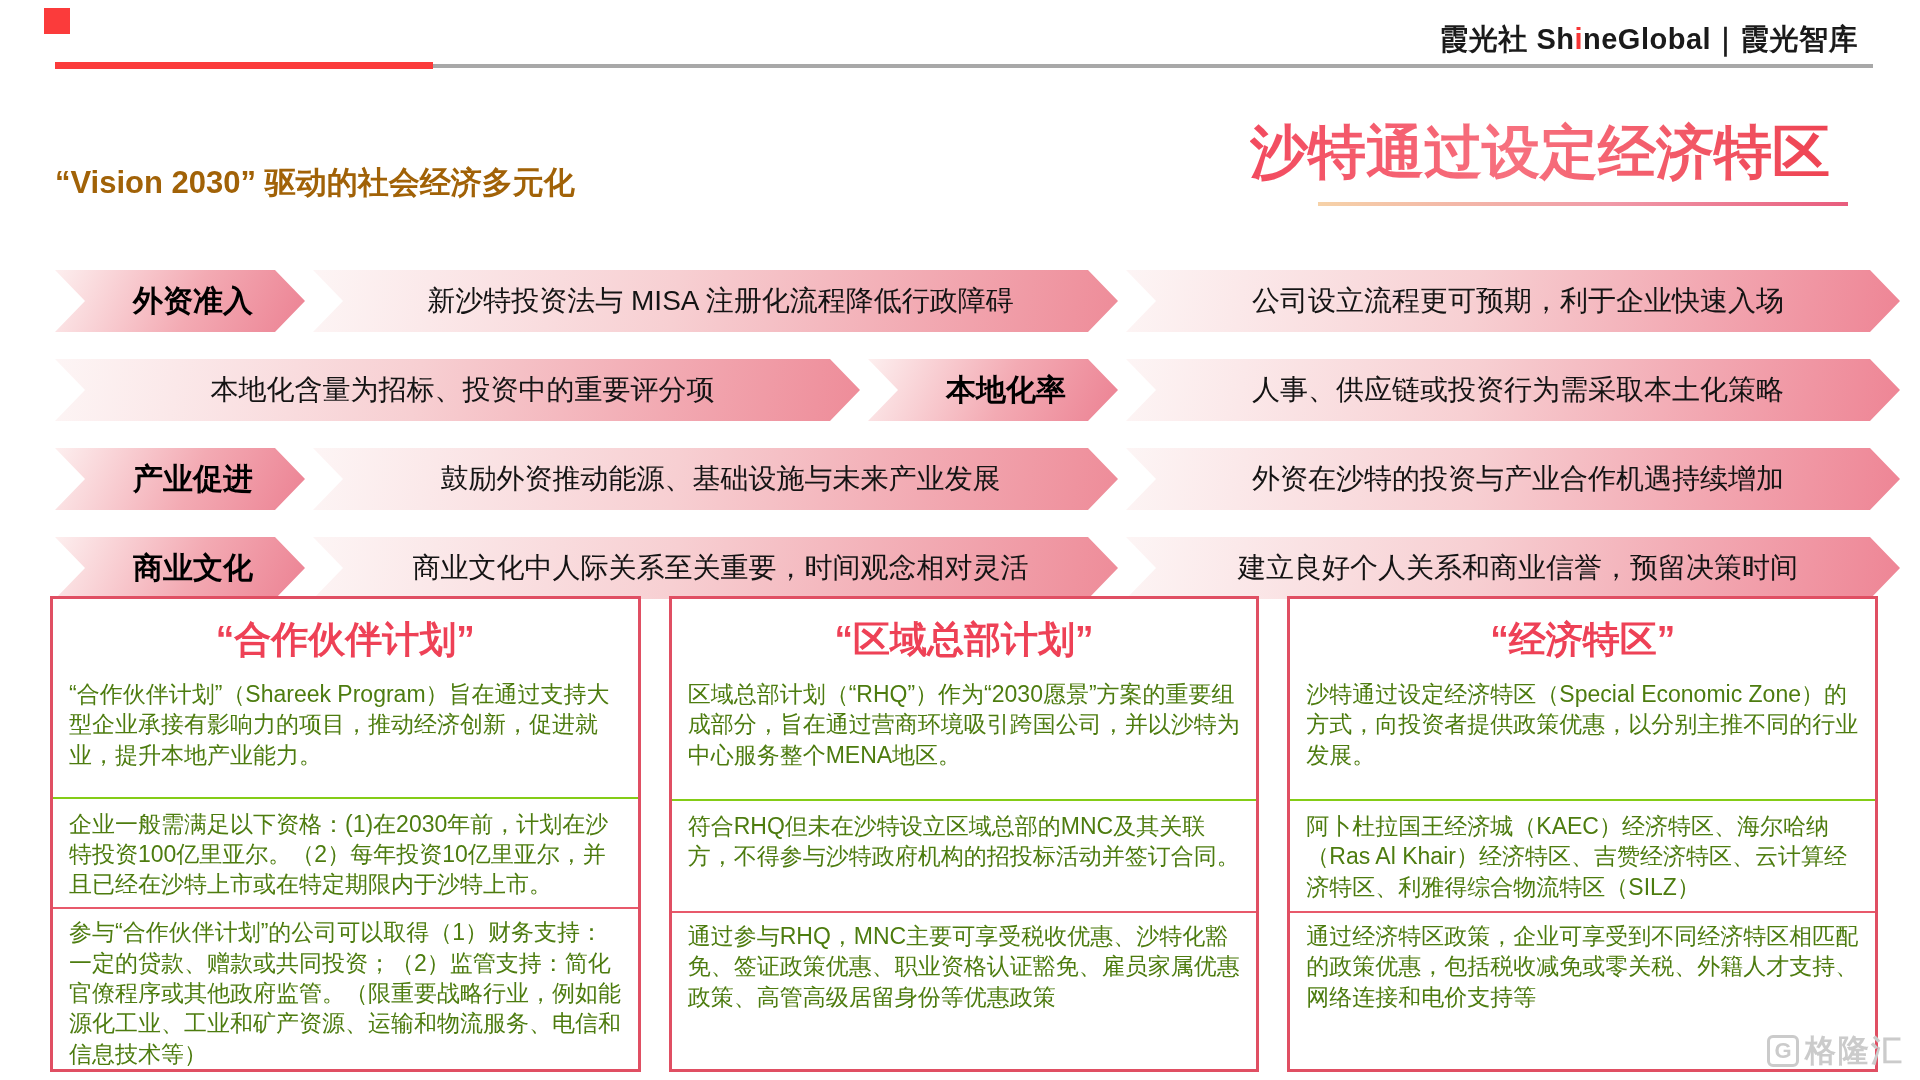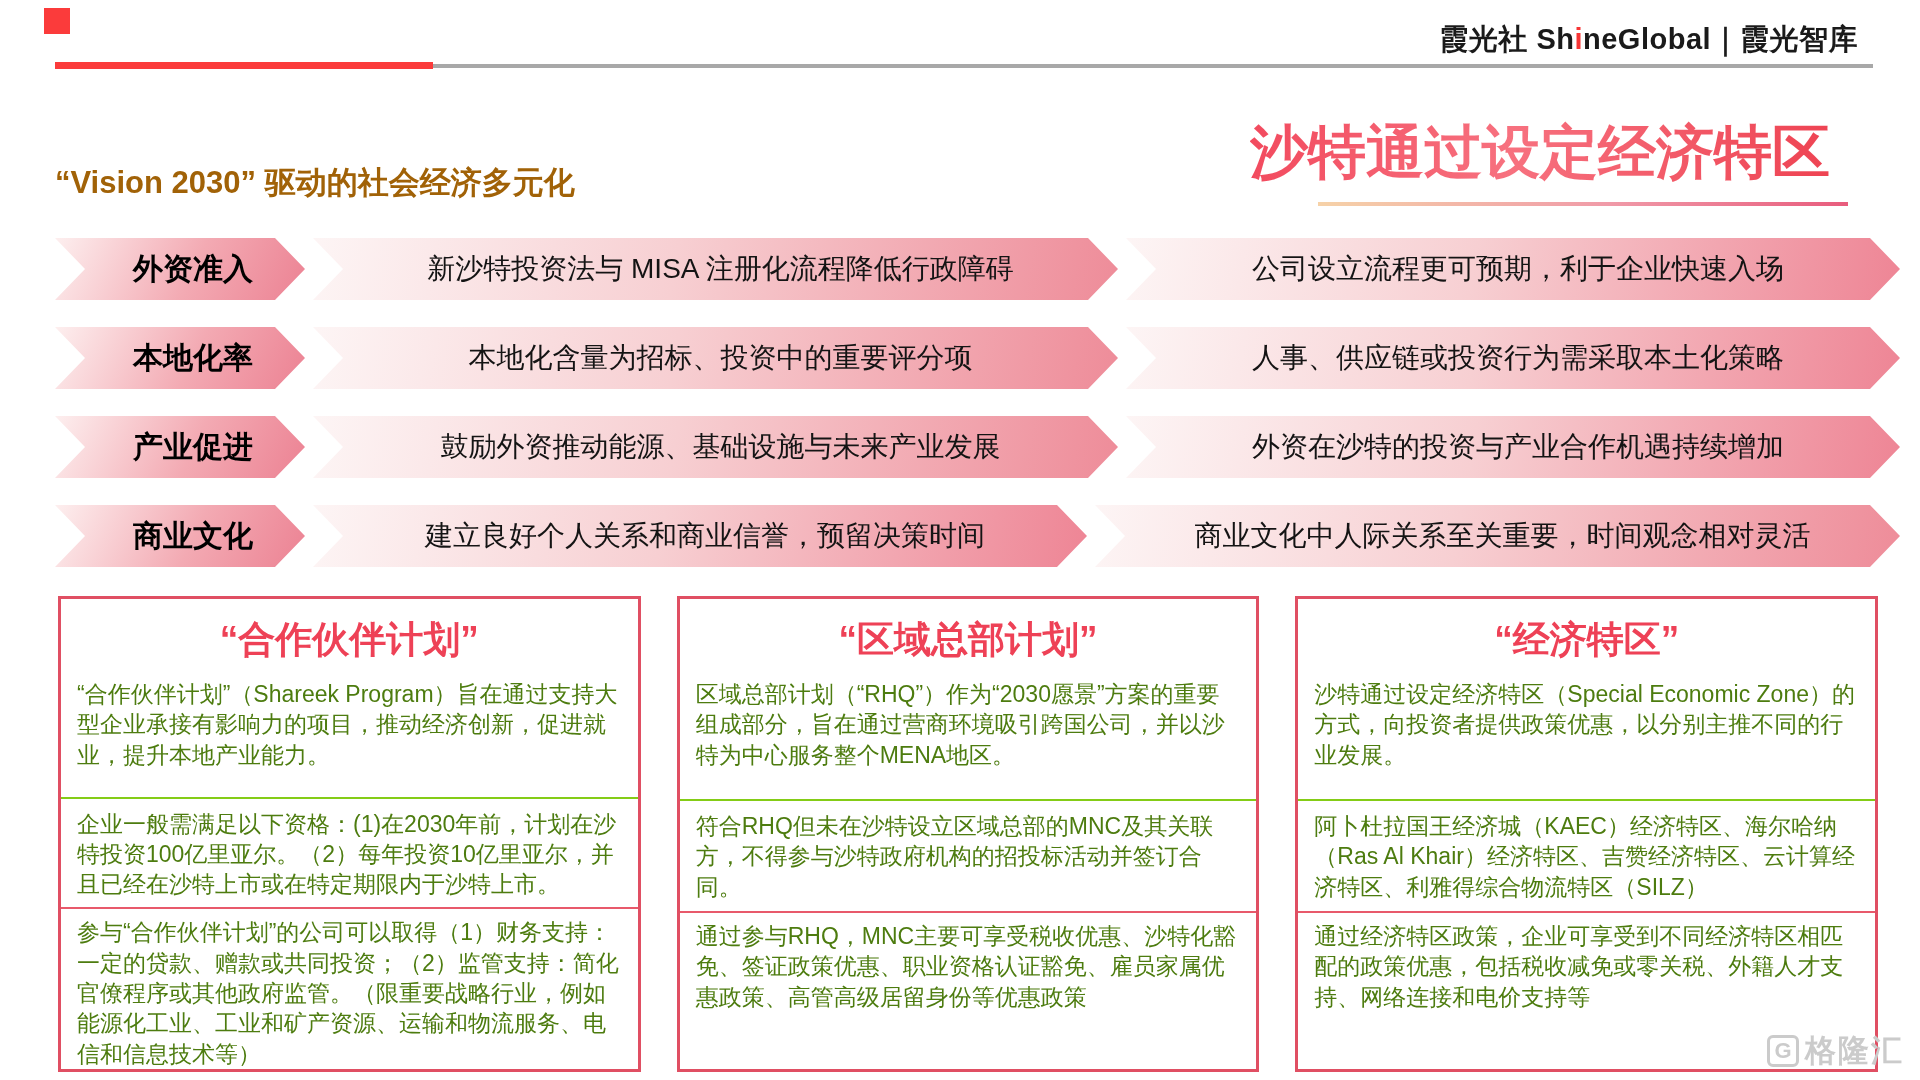--- a/index.html
+++ b/index.html
@@ -20,31 +20,31 @@
   .right-title { position:absolute; top:114px; right:90px; font-size:58px; font-weight:bold; color:#f04a5a;
                  background:linear-gradient(95deg,#f24a5e 0%,#f7717f 45%,#ee4352 100%);
                  -webkit-background-clip:text; background-clip:text; -webkit-text-fill-color:transparent; }
   .right-title-underline { position:absolute; top:202px; right:72px; width:530px; height:4px;
                  background:linear-gradient(90deg,#f6d2a8 0%,#f09aa8 55%,#e85c7d 100%); }
 
   
   .rows { position:absolute; left:55px; top:238px; width:1845px; }
   .arrow-row { display:flex; gap:8px; height:62px; margin-bottom:27px; }
   .seg { height:100%; display:flex; align-items:center; justify-content:center;
-         clip-path:polygon(0 0, calc(100% - 30px) 0, 100% 50%, calc(100% - 30px) 100%, 0 100%, 30px 50%); }
+         clip-path:polygon(0 0, calc(100% - 30px) 0, 100% 50%, calc(100% - 30px) 100%, 0 100%, 30px 50%);margin-top:32px; }
   .seg-label { flex:0 0 250px; background:linear-gradient(115deg,#fdefef 0%,#f3aab3 55%,#ec8293 100%);
                font-size:30px; font-weight:bold; color:#000; padding-left:26px; }
   .seg-mid   { flex:0 0 805px; background:linear-gradient(100deg,#fdf5f5 0%,#f7cfd2 45%,#ee8c99 100%);
                font-size:28px; color:#141414; padding:0 34px 0 44px; }
   .seg-right { flex:1 1 auto;  background:linear-gradient(100deg,#fdf5f5 0%,#f7cfd2 45%,#ee8595 100%);
                font-size:28px; color:#141414; padding:0 34px 0 44px; }
 
   
   .cards { position:absolute; left:50px; top:596px; width:1828px; height:476px; display:flex; gap:28px; }
-  .card { flex:1 1 0; border:3px solid #e04f63; background:#ffffff; display:flex; flex-direction:column;margin-left:8px; }
+  .card { flex:1 1 0; border:3px solid #e04f63; background:#ffffff; display:flex; flex-direction:column; }
   .card-sec1 { height:200px; }
   .card-sec2 { height:112px; border-top:2px solid #84cc16; }
   .card-sec3 { flex:1; border-top:2px solid #e8596b; }
   .card-title { margin:16px 0 10px; text-align:center; font-size:37px; font-weight:bold; color:#ee4156; }
   .card p { font-size:23px; line-height:1.32; color:#4d7c0f; padding:0 16px; }
   .card-sec1 p { padding-top:4px; }
   .card-sec2 p { padding-top:10px; }
   .card-sec3 p { padding-top:8px; }
 
   
@@ -68,33 +68,33 @@
   <div class="right-title">沙特通过设定经济特区</div>
   <div class="right-title-underline"></div>
 
   <div class="rows">
     <div class="arrow-row">
       <div class="seg seg-label">外资准入</div>
       <div class="seg seg-mid">新沙特投资法与 MISA 注册化流程降低行政障碍</div>
       <div class="seg seg-right">公司设立流程更可预期，利于企业快速入场</div>
     </div>
     <div class="arrow-row">
+      <div class="seg seg-mid">本地化含量为招标、投资中的重要评分项</div>
       <div class="seg seg-label">本地化率</div>
-      <div class="seg seg-mid">本地化含量为招标、投资中的重要评分项</div>
       <div class="seg seg-right">人事、供应链或投资行为需采取本土化策略</div>
     </div>
     <div class="arrow-row">
       <div class="seg seg-label">产业促进</div>
       <div class="seg seg-mid">鼓励外资推动能源、基础设施与未来产业发展</div>
       <div class="seg seg-right">外资在沙特的投资与产业合作机遇持续增加</div>
     </div>
     <div class="arrow-row">
       <div class="seg seg-label">商业文化</div>
+      <div class="seg seg-mid">商业文化中人际关系至关重要，时间观念相对灵活</div>
       <div class="seg seg-right">建立良好个人关系和商业信誉，预留决策时间</div>
-      <div class="seg seg-mid">商业文化中人际关系至关重要，时间观念相对灵活</div>
     </div>
   </div>
 
   <div class="cards">
 
     <div class="card">
       <div class="card-sec1">
         <div class="card-title">“合作伙伴计划”</div>
         <p>“合作伙伴计划”（Shareek Program）旨在通过支持大型企业承接有影响力的项目，推动经济创新，促进就业，提升本地产业能力。</p>
       </div>

